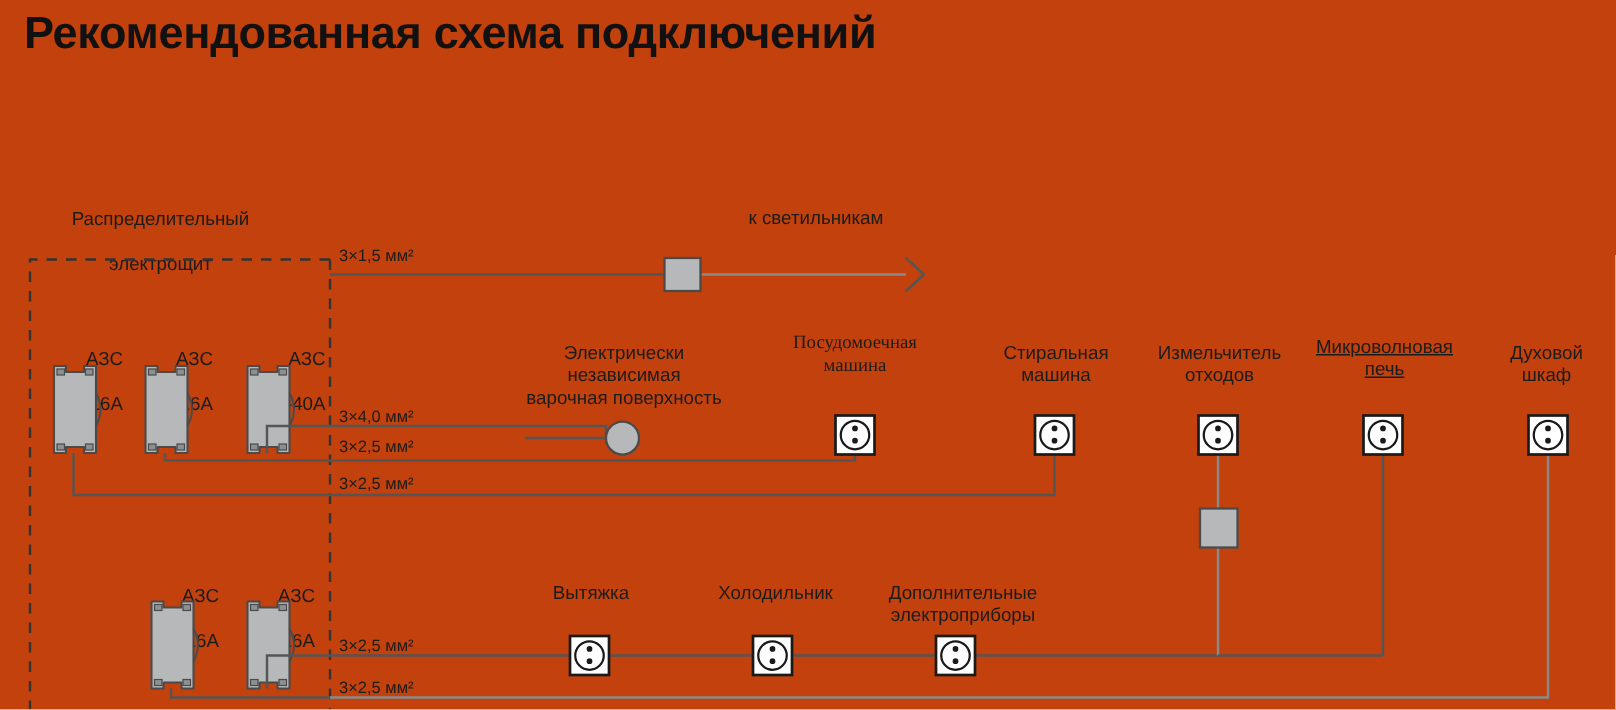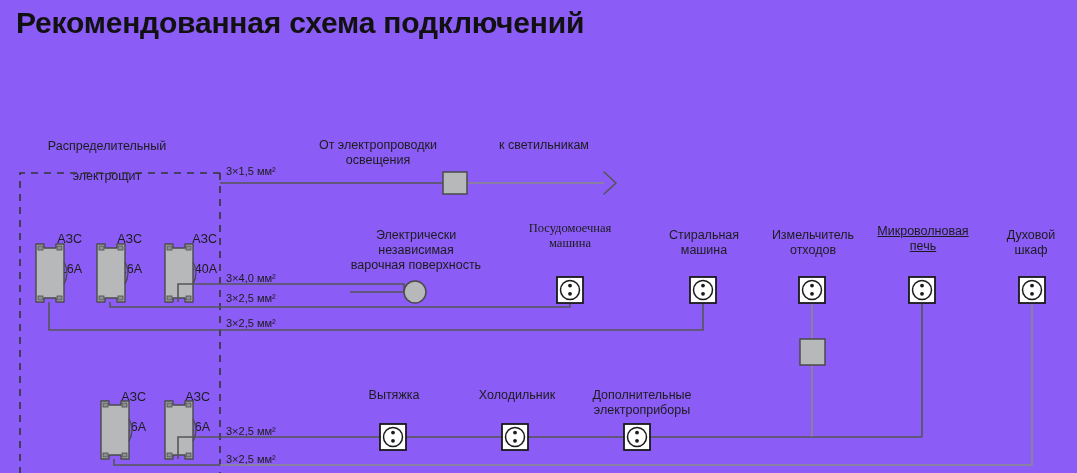--- a/index.html
+++ b/index.html
@@ -9,21 +9,21 @@
   }
   body {
     font-family: "Liberation Sans", "DejaVu Sans", sans-serif;
     color: #1a1a1a;
   }
   #page {
     position: relative;
     width: 1077px;
     height: 473px;
     overflow: hidden;
-    background: #8b5cf6;
+    background: #c2410c;
   }
   #diagram-svg {
     position: absolute;
     left: 0;
     top: 0;
     width: 1077px;
     height: 473px;
   }
   .title-block {
     position: absolute;
@@ -96,22 +96,20 @@
 
   <div class="brk-lbl" style="left:82px; top:375px; width:64px;">
     <div>АЗС</div>
     <div>16А</div>
   </div>
   <div class="brk-lbl" style="left:146px; top:375px; width:64px;">
     <div>АЗС</div>
     <div>16А</div>
   </div>
 
-  <div class="lbl" style="left:288px; top:138px; width:180px;">От электропроводки
-освещения</div>
   <div class="lbl" style="left:474px; top:138px; width:140px;">к светильникам</div>
 
   <div class="cable-lbl" style="left:226px; top:165px;">3×1,5 мм²</div>
   <div class="cable-lbl" style="left:226px; top:272px;">3×4,0 мм²</div>
   <div class="cable-lbl" style="left:226px; top:292px;">3×2,5 мм²</div>
   <div class="cable-lbl" style="left:226px; top:317px;">3×2,5 мм²</div>
   <div class="cable-lbl" style="left:226px; top:425px;">3×2,5 мм²</div>
   <div class="cable-lbl" style="left:226px; top:453px;">3×2,5 мм²</div>
 
   <div class="lbl" style="left:340px; top:228px; width:152px;">Электрически

